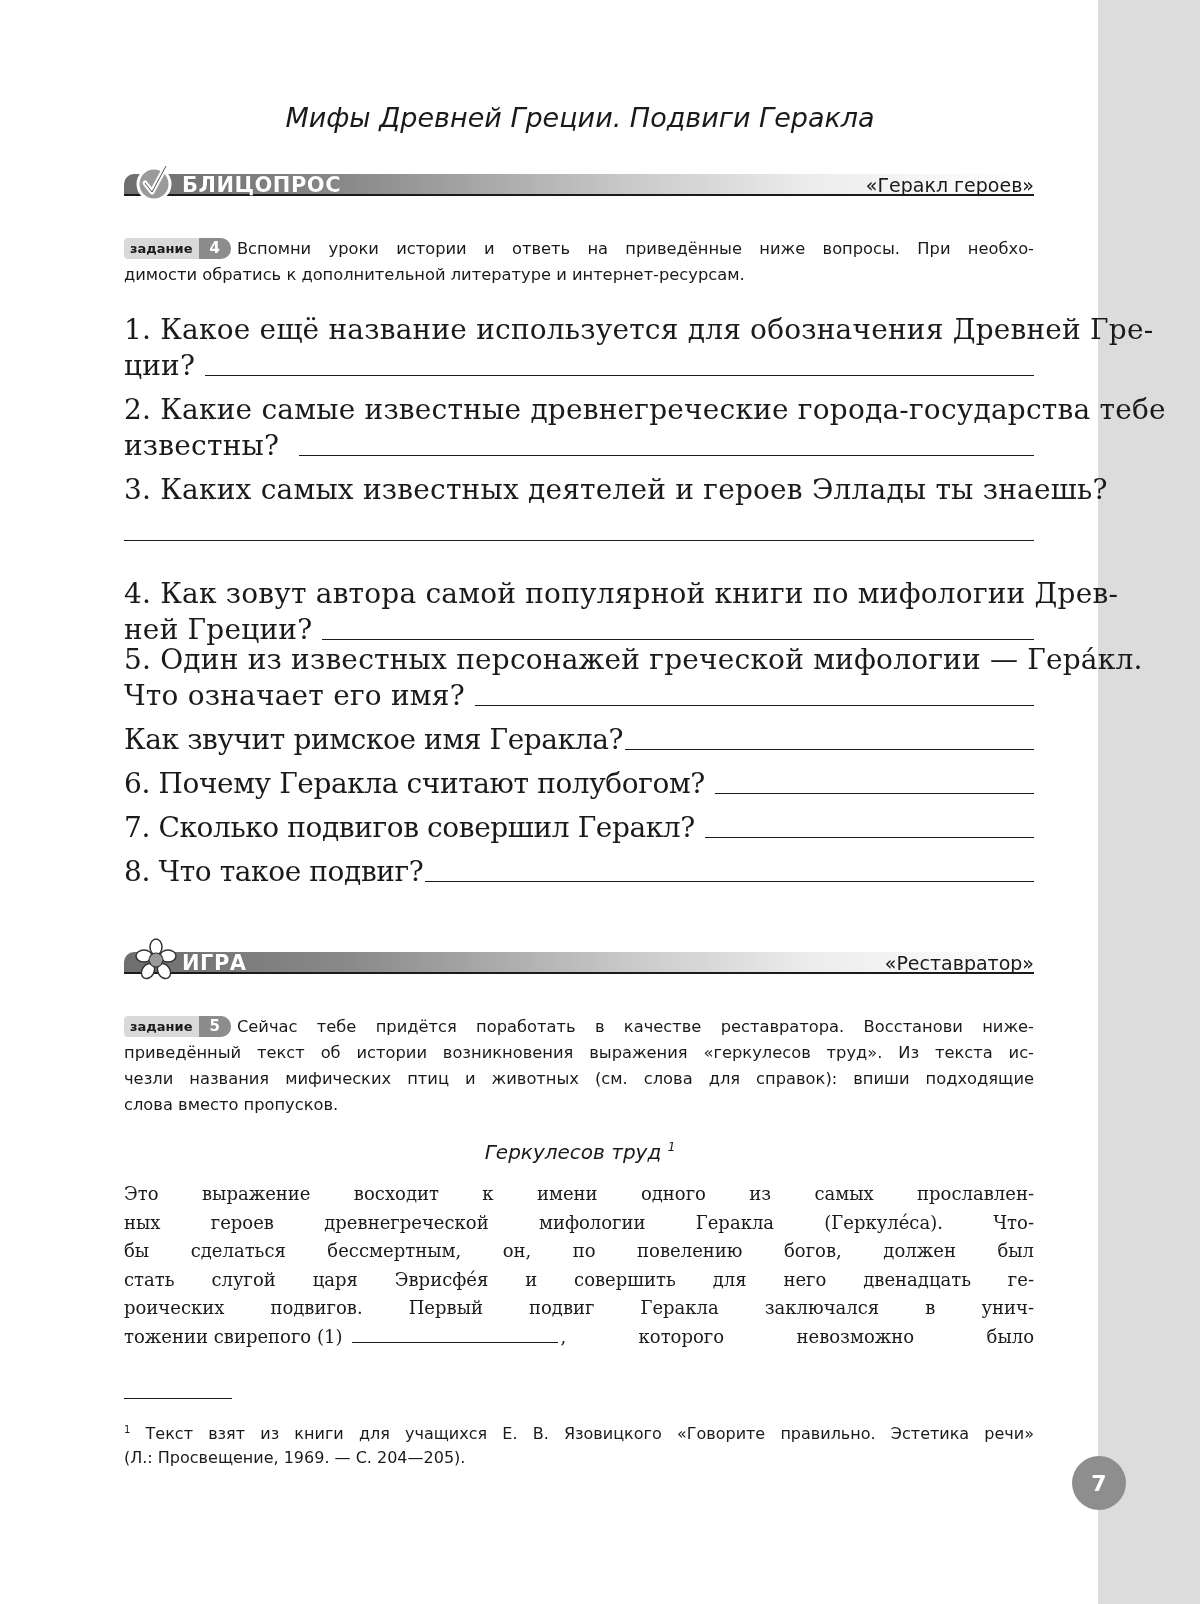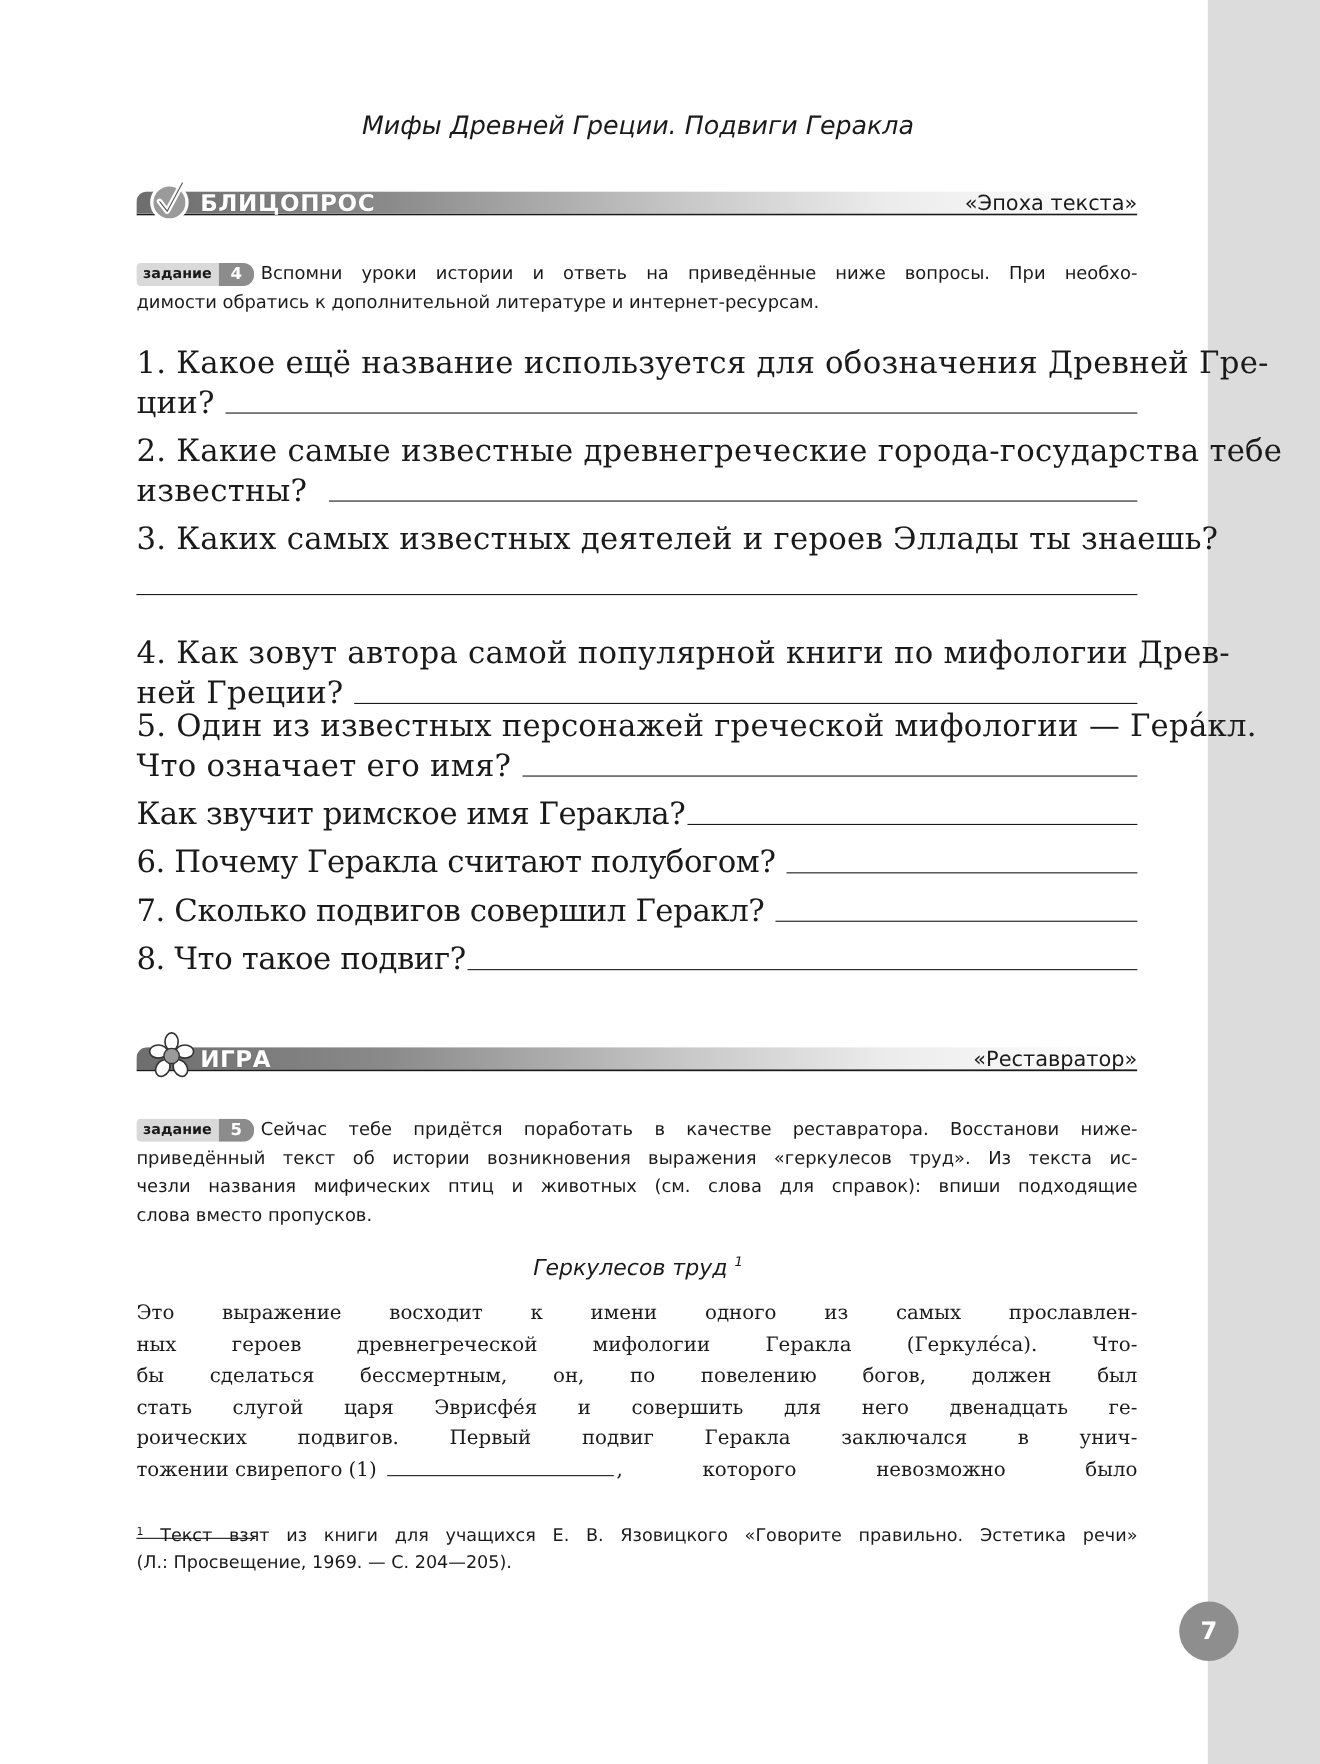--- a/index.html
+++ b/index.html
@@ -2,21 +2,21 @@
 <html><head>
 <meta charset="utf-8">
 <style>
   * { box-sizing: border-box; margin: 0; padding: 0; }
   html, body { width: 1200px; height: 1604px; background: #ffffff; overflow: hidden; }
   body { position: relative; font-family: "DejaVu Serif", serif; color: #1a1a1a; }
 
   .margin-strip { position: absolute; left: 1098px; top: 0; width: 102px; height: 1604px; background: #dcdcdc; }
   .page-number { position: absolute; left: 1072px; top: 1456px; width: 54px; height: 54px; border-radius: 50%; background: #8e8e8e; color: #fff; font-family: "DejaVu Sans", sans-serif; font-weight: bold; font-size: 22px; display: flex; align-items: center; justify-content: center; }
 
-  .running-title { position: absolute; left: 0; width: 1160px; top: 102px; text-align: center; font-family: "DejaVu Sans", sans-serif; font-style: italic; font-size: 23px; color: #1a1a1a; }
+  .running-title { position: absolute; left: 0; width: 1160px; top: 102px; text-align: center; font-family: "DejaVu Sans", sans-serif; font-style: italic; font-size: 27px; color: #1a1a1a; }
 
   .section-bar { position: absolute; left: 124px; width: 910px; height: 36px; }
   .section-bar .band { position: absolute; left: 0; top: 12px; width: 910px; height: 22px; background: linear-gradient(90deg, #6e6e6e 0%, #8a8a8a 25%, #c8c8c8 55%, #ececec 75%, #ffffff 100%); border-bottom: 2px solid #1a1a1a; border-top-left-radius: 10px; }
   .section-bar .label { position: absolute; left: 58px; top: 11px; font-family: "DejaVu Sans", sans-serif; font-weight: bold; font-size: 21px; color: #fff; letter-spacing: 0.5px; text-shadow: 0 0 1px #555; }
   .section-bar .subtitle { position: absolute; right: 0; top: 12px; font-family: "DejaVu Sans", sans-serif; font-size: 19px; color: #1a1a1a; }
   .section-bar .icon { position: absolute; left: 10px; top: 0; width: 44px; height: 40px; }
 
   .task-line { position: absolute; left: 124px; width: 910px; font-family: "DejaVu Sans", sans-serif; font-size: 16.3px; line-height: 26px; text-align: justify; color: #1a1a1a; }
   .badge { display: inline-flex; vertical-align: 1px; height: 21px; border-radius: 4px 10px 10px 4px; overflow: hidden; margin-right: 6px; font-family: "DejaVu Sans", sans-serif; font-weight: bold; font-size: 13px; line-height: 21px; }
   .badge .badge-word { background: #d9d9d9; color: #1a1a1a; padding: 0 6px; }
@@ -31,40 +31,40 @@
 
   .poem-title { position: absolute; left: 0; width: 1160px; top: 1140px; text-align: center; font-family: "DejaVu Sans", sans-serif; font-style: italic; font-size: 20px; }
   .poem-title sup { font-size: 12px; }
 
   .text-block { position: absolute; left: 124px; width: 910px; top: 1180px; font-family: "DejaVu Serif", serif; font-size: 18px; line-height: 28.5px; text-align: justify; text-align-last: justify; color: #1a1a1a; }
   .text-block .tl { display: block; }
   .text-block .last { display: flex; align-items: baseline; white-space: nowrap; }
   .blank { display: inline-block; width: 206px; border-bottom: 1.5px solid #1a1a1a; margin: 0 2px 0 10px; height: 1px; }
 
   .footnote-rule { position: absolute; left: 124px; top: 1398px; width: 108px; border-top: 1px solid #1a1a1a; }
-  .footnote { position: absolute; left: 124px; width: 910px; top: 1381px; font-family: "DejaVu Sans", sans-serif; font-size: 16px; line-height: 24px; text-align: justify; color: #1a1a1a; }
+  .footnote { position: absolute; left: 124px; width: 910px; top: 1418px; font-family: "DejaVu Sans", sans-serif; font-size: 16px; line-height: 24px; text-align: justify; color: #1a1a1a; }
   .footnote sup { font-size: 10px; }
 </style>
 </head>
 <body>
 
 <div class="margin-strip"></div>
 <div class="page-number">7</div>
 
 <div class="running-title">Мифы Древней Греции. Подвиги Геракла</div>
 
 <div class="section-bar" style="top:162px;">
   <div class="band"></div>
   <svg class="icon" viewBox="0 0 44 40">
     <circle cx="20" cy="22" r="16" fill="#9a9a9a" stroke="#ffffff" stroke-width="3"></circle>
     <path d="M11 21 L18 30 L32 4" fill="none" stroke="#ffffff" stroke-width="5" stroke-linecap="round" stroke-linejoin="round"></path>
     <path d="M11 21 L18 30 L32 4" fill="none" stroke="#555" stroke-width="1"></path>
   </svg>
   <span class="label">БЛИЦОПРОС</span>
-  <span class="subtitle">«Эпоха текста»</span>
+  <span class="subtitle">«Геракл героев»</span>
 </div>
 
 <div class="task-line" style="top:236px;">
   <div style="text-align:justify; text-align-last:justify;">
     <span class="badge">
         <span class="badge-word">задание</span>
         <span class="badge-num">4</span>
       </span><span>Вспомни уроки истории и ответь на приведённые ниже вопросы. При необхо-</span>
   </div>
   <div>димости обратись к дополнительной литературе и интернет-ресурсам.</div>

